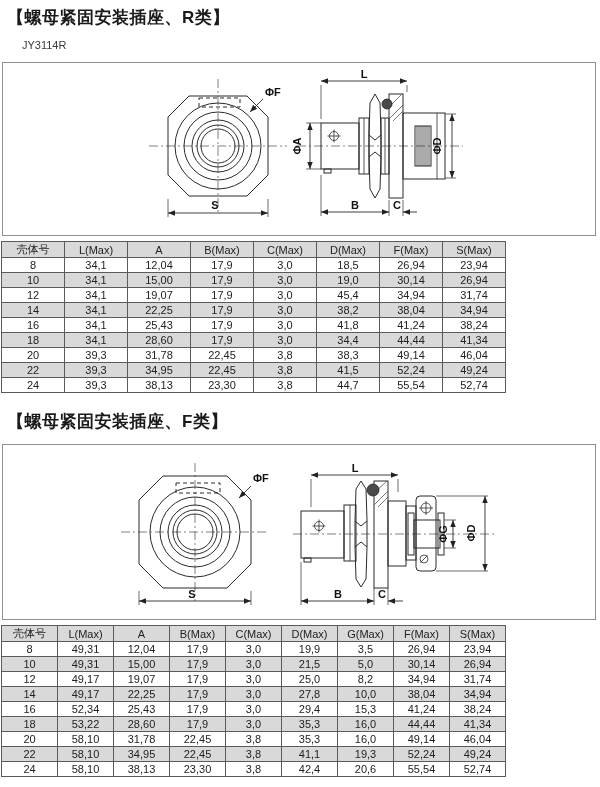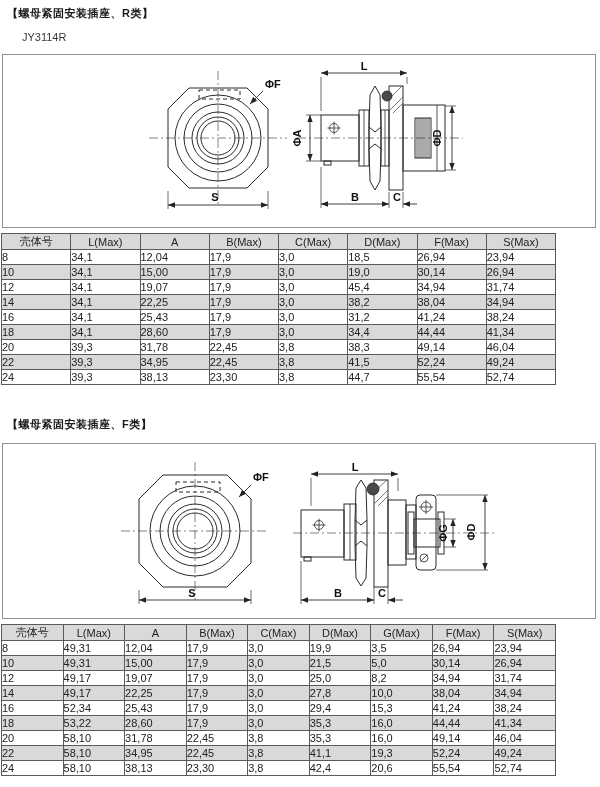--- a/index.html
+++ b/index.html
@@ -1,23 +1,23 @@
 <!DOCTYPE html>
 <html><head>
 <meta charset="utf-8">
 <style>
   html,body{margin:0;padding:0}
   body{width:600px;height:787px;background:#ffffff;overflow:hidden;
        font-family:"Liberation Sans","DejaVu Sans",sans-serif;color:#1a1a1a}
-  .section-title{margin:6px 0 0 7px;font-size:11px;font-weight:bold;letter-spacing:.5px}
-  .section-title.second{margin-top:32px}
+  .section-title{margin:6px 0 0 7px;font-size:17px;font-weight:bold;letter-spacing:.5px}
+  .section-title.second{margin-top:17px}
   .model{margin:10px 0 0 22px;font-size:11px;color:#3a3a3a}
   .drawing-box{margin:11px 0 0 2px;width:592px;border:1px solid #909090;background:#fff}
-  table.spec{margin:5px 0 0 1px;width:555px;border-collapse:collapse;table-layout:fixed;
-             font-size:11px;color:#222}
+  table.spec{margin:5px 0 0 1px;width:505px;border-collapse:collapse;table-layout:fixed;
+             font-size:11px;text-align:center;color:#222}
   .spec th,.spec td{border:1px solid #5a5a5a;padding:0;height:14px;font-weight:normal;
                     white-space:nowrap;overflow:hidden}
   .spec thead th{background:#d9d9d9}
   .spec tbody tr:nth-child(even){background:#d9d9d9}
   
   .ln{stroke:#2b2b2b;stroke-width:1;fill:none}
   .thin{stroke:#2b2b2b;stroke-width:.8;fill:none}
   .cl{stroke:#606060;stroke-width:.8;fill:none;stroke-dasharray:9 3 2 3}
   .dsh{stroke:#2b2b2b;stroke-width:1;fill:none;stroke-dasharray:4 3}
   .dim{stroke:#2b2b2b;stroke-width:.9;fill:none}
@@ -172,21 +172,21 @@
           <td>38,2</td>
           <td>38,04</td>
           <td>34,94</td>
         </tr>
         <tr>
           <td>16</td>
           <td>34,1</td>
           <td>25,43</td>
           <td>17,9</td>
           <td>3,0</td>
-          <td>31,2</td>
+          <td>41,8</td>
           <td>41,24</td>
           <td>38,24</td>
         </tr>
         <tr>
           <td>18</td>
           <td>34,1</td>
           <td>28,60</td>
           <td>17,9</td>
           <td>3,0</td>
           <td>34,4</td>

